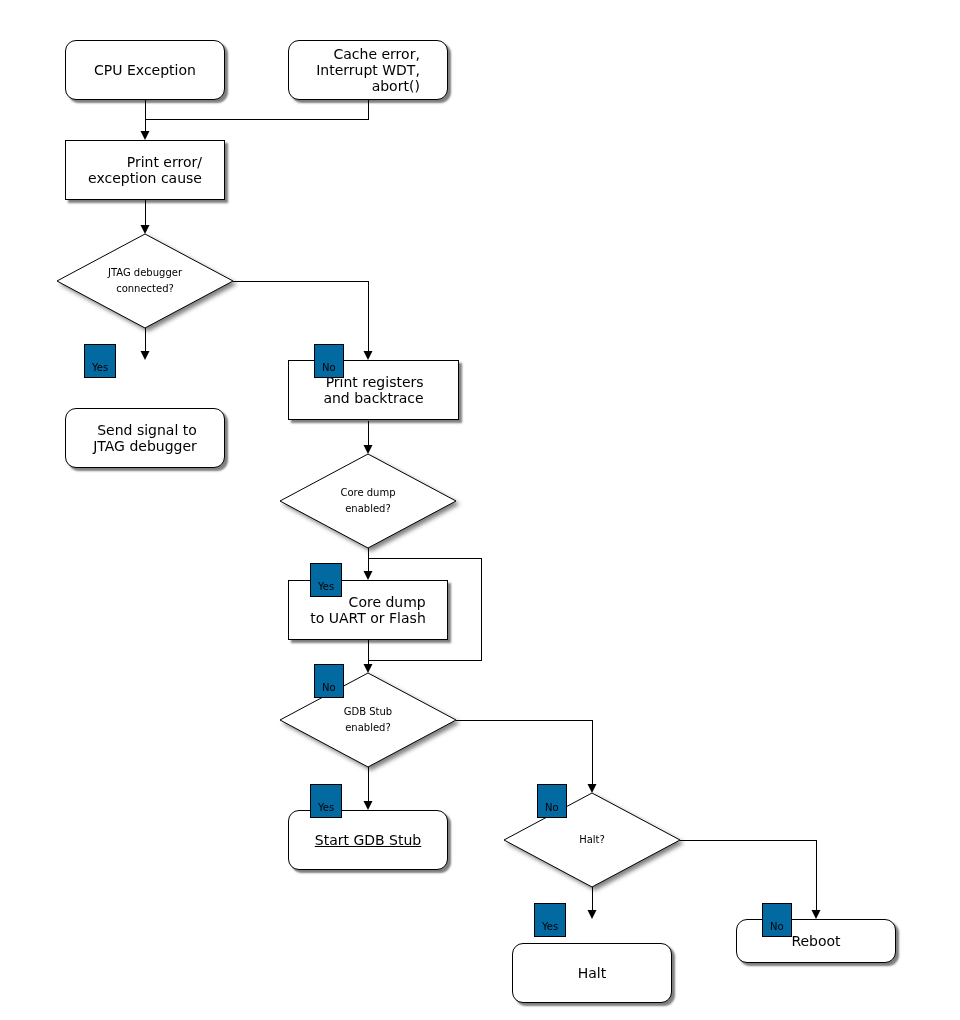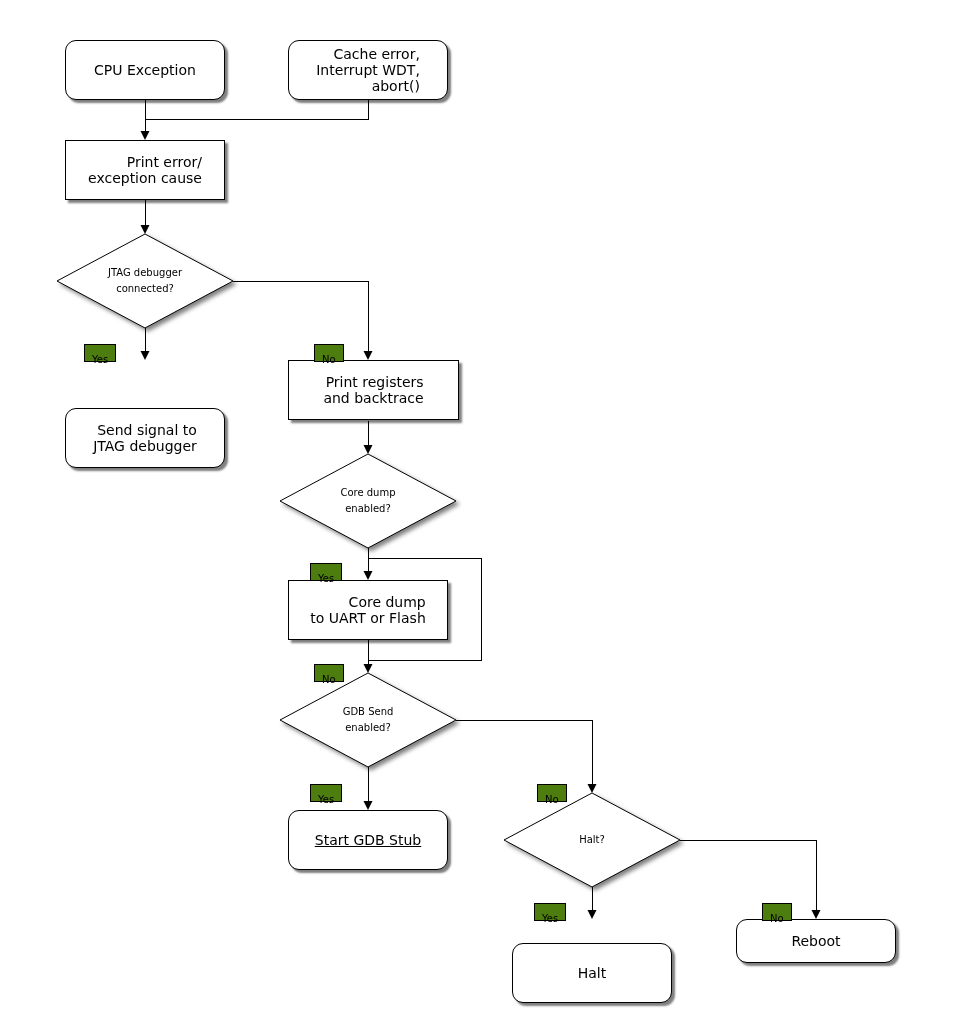--- a/index.html
+++ b/index.html
@@ -40,26 +40,26 @@
     justify-content: center;
     text-align: center;
     font-size: 10px;
     line-height: 16px;
     z-index: 2;
     pointer-events: none;
   }
   .elabel {
     position: absolute;
     box-sizing: border-box;
-    background: #4d7c0f;
+    background: #0369a1;
     border: 1px solid #000000;
     font-size: 10px;
     line-height: 13px;
     height: 15px;
-    padding: 8px 7px;
+    padding: 16px 7px;
     text-align: center;
     z-index: 3;
   }
 </style>
 </head>
 <body>
 
 <div class="canvas">
 
   <svg class="edge-layer" width="960" height="1020">
@@ -146,21 +146,21 @@
     <span>JTAG debugger
 connected?</span>
   </div>
 
   <div class="dtext" style="left:280px; top:454px; width:176px; height:94px;">
     <span>Core dump
 enabled?</span>
   </div>
 
   <div class="dtext" style="left:280px; top:673px; width:176px; height:94px;">
-    <span>GDB Send
+    <span>GDB Stub
 enabled?</span>
   </div>
 
   <div class="dtext" style="left:504px; top:793px; width:176px; height:94px;">
     <span>Halt?</span>
   </div>
 
   <div class="elabel" style="left:84px; top:344px;">Yes</div>
   <div class="elabel" style="left:314px; top:344px;">No</div>
   <div class="elabel" style="left:310px; top:563px;">Yes</div>

